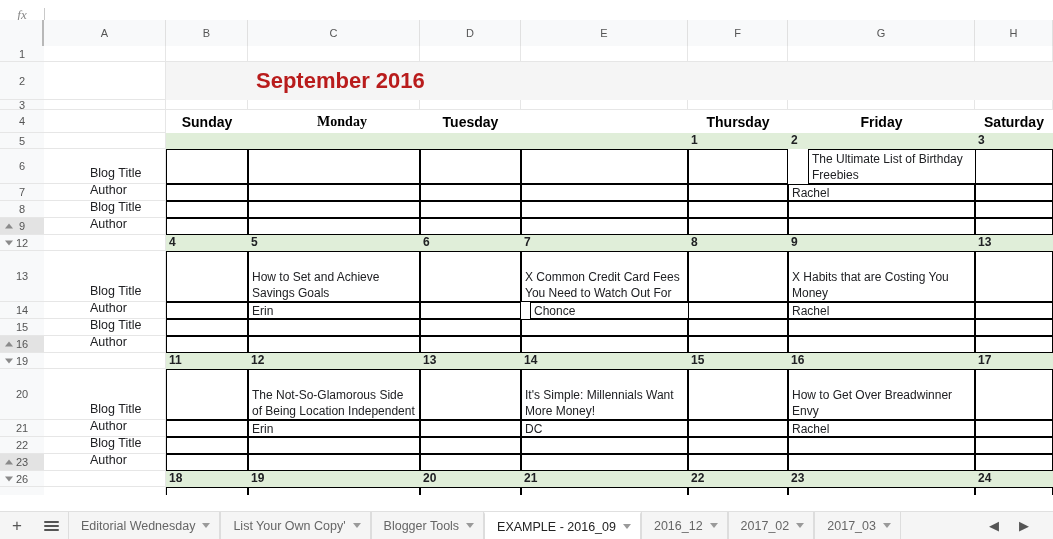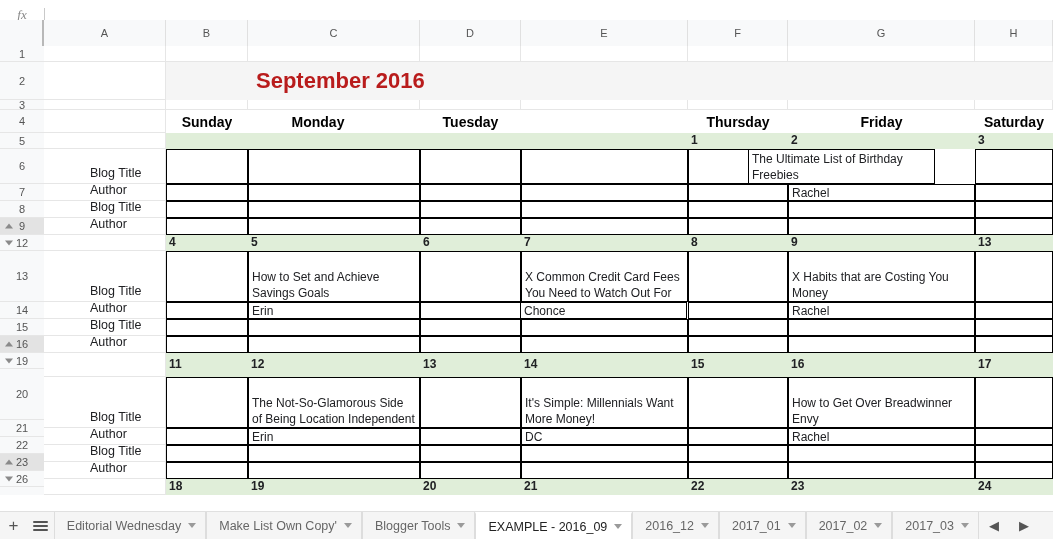--- a/index.html
+++ b/index.html
@@ -325,21 +325,21 @@
         <div class="cell plain nofill" style="left: 204px; width: 172px;"></div>
         <div class="cell plain nofill" style="left: 376px; width: 101px;"></div>
         <div class="cell plain nofill" style="left: 477px; width: 167px;"></div>
         <div class="cell plain nofill" style="left: 644px; width: 100px;"></div>
         <div class="cell plain nofill" style="left: 744px; width: 187px;"></div>
         <div class="cell plain nofill" style="left: 931px; width: 78px;"></div>
       </div>
       <div class="sheet-row" style="height: 23px;">
         <div class="cell plain nofill" style="left: 0px; width: 122px;"></div>
         <div class="cell dayname" style="left: 122px; width: 82px; text-align: center;">Sunday</div>
-        <div class="cell dayname" style="left: 188px; width: 172px;">Monday</div>
+        <div class="cell dayname" style="left: 212px; width: 172px; font-family: Liberation Serif, serif;">Monday</div>
         <div class="cell dayname" style="left: 376px; width: 101px;">Tuesday</div>
         <div class="cell dayname" style="left: 644px; width: 100px;">Thursday</div>
         <div class="cell dayname" style="left: 744px; width: 187px;">Friday</div>
         <div class="cell dayname" style="left: 931px; width: 78px;">Saturday</div>
       </div>
       <div class="sheet-row" style="height: 16px;">
         <div class="cell plain nofill" style="left: 0px; width: 122px;"></div>
         <div class="cell weekhdr" style="left: 122px; width: 82px;"></div>
         <div class="cell weekhdr" style="left: 204px; width: 172px;"></div>
         <div class="cell weekhdr" style="left: 376px; width: 101px;"></div>
@@ -348,21 +348,21 @@
         <div class="cell weekhdr" style="left: 744px; width: 187px;">2</div>
         <div class="cell weekhdr" style="left: 931px; width: 78px;">3</div>
       </div>
       <div class="sheet-row" style="height: 35px;">
         <div class="cell plain nofill label" style="left: 0px; width: 122px; padding-left: 46px;">Blog Title</div>
         <div class="cell boxed article" style="left: 122px; width: 82px; display: flex; align-items: flex-end;"></div>
         <div class="cell boxed article" style="left: 204px; width: 172px; display: flex; align-items: flex-end;"></div>
         <div class="cell boxed article" style="left: 376px; width: 101px; display: flex; align-items: flex-end;"></div>
         <div class="cell boxed article" style="left: 477px; width: 167px; display: flex; align-items: flex-end;"></div>
         <div class="cell boxed article" style="left: 644px; width: 100px; display: flex; align-items: flex-end;"></div>
-        <div class="cell boxed article" style="left: 704px; width: 187px; display: flex; align-items: flex-end;">The Ultimate List of Birthday Freebies</div>
+        <div class="cell boxed article" style="left: 764px; width: 187px; display: flex; align-items: flex-end;">The Ultimate List of Birthday Freebies</div>
         <div class="cell boxed article" style="left: 931px; width: 78px; display: flex; align-items: flex-end;"></div>
       </div>
       <div class="sheet-row" style="height: 17px;">
         <div class="cell plain nofill label" style="left: 0px; width: 122px; padding-left: 46px;">Author</div>
         <div class="cell boxed article" style="left: 122px; width: 82px;"></div>
         <div class="cell boxed article" style="left: 204px; width: 172px;"></div>
         <div class="cell boxed article" style="left: 376px; width: 101px;"></div>
         <div class="cell boxed article" style="left: 477px; width: 167px;"></div>
         <div class="cell boxed article" style="left: 644px; width: 100px;"></div>
         <div class="cell boxed article" style="left: 744px; width: 187px;">Rachel</div>
@@ -406,21 +406,21 @@
         <div class="cell boxed article" style="left: 477px; width: 167px; display: flex; align-items: flex-end;">X Common Credit Card Fees You Need to Watch Out For</div>
         <div class="cell boxed article" style="left: 644px; width: 100px; display: flex; align-items: flex-end;"></div>
         <div class="cell boxed article" style="left: 744px; width: 187px; display: flex; align-items: flex-end;">X Habits that are Costing You Money</div>
         <div class="cell boxed article" style="left: 931px; width: 78px; display: flex; align-items: flex-end;"></div>
       </div>
       <div class="sheet-row" style="height: 17px;">
         <div class="cell plain nofill label" style="left: 0px; width: 122px; padding-left: 46px;">Author</div>
         <div class="cell boxed article" style="left: 122px; width: 82px;"></div>
         <div class="cell boxed article" style="left: 204px; width: 172px;">Erin</div>
         <div class="cell boxed article" style="left: 376px; width: 101px;"></div>
-        <div class="cell boxed article" style="left: 476px; width: 167px;">Chonce</div>
+        <div class="cell boxed article" style="left: 486px; width: 167px;">Chonce</div>
         <div class="cell boxed article" style="left: 644px; width: 100px;"></div>
         <div class="cell boxed article" style="left: 744px; width: 187px;">Rachel</div>
         <div class="cell boxed article" style="left: 931px; width: 78px;"></div>
       </div>
       <div class="sheet-row" style="height: 17px;">
         <div class="cell plain nofill label" style="left: 0px; width: 122px; padding-left: 46px;">Blog Title</div>
         <div class="cell boxed article" style="left: 122px; width: 82px;"></div>
         <div class="cell boxed article" style="left: 204px; width: 172px;"></div>
         <div class="cell boxed article" style="left: 376px; width: 101px;"></div>
         <div class="cell boxed article" style="left: 477px; width: 167px;"></div>
@@ -431,21 +431,21 @@
       <div class="sheet-row" style="height: 17px;">
         <div class="cell plain nofill label" style="left: 0px; width: 122px; padding-left: 46px;">Author</div>
         <div class="cell boxed article" style="left: 122px; width: 82px;"></div>
         <div class="cell boxed article" style="left: 204px; width: 172px;"></div>
         <div class="cell boxed article" style="left: 376px; width: 101px;"></div>
         <div class="cell boxed article" style="left: 477px; width: 167px;"></div>
         <div class="cell boxed article" style="left: 644px; width: 100px;"></div>
         <div class="cell boxed article" style="left: 744px; width: 187px;"></div>
         <div class="cell boxed article" style="left: 931px; width: 78px;"></div>
       </div>
-      <div class="sheet-row" style="height: 24px;">
+      <div class="sheet-row" style="height: 16px;">
         <div class="cell plain nofill" style="left: 0px; width: 122px;"></div>
         <div class="cell weekhdr" style="left: 122px; width: 82px;">11</div>
         <div class="cell weekhdr" style="left: 204px; width: 172px;">12</div>
         <div class="cell weekhdr" style="left: 376px; width: 101px;">13</div>
         <div class="cell weekhdr" style="left: 477px; width: 167px;">14</div>
         <div class="cell weekhdr" style="left: 644px; width: 100px;">15</div>
         <div class="cell weekhdr" style="left: 744px; width: 187px;">16</div>
         <div class="cell weekhdr" style="left: 931px; width: 78px;">17</div>
       </div>
       <div class="sheet-row" style="height: 51px;">
@@ -520,37 +520,33 @@
         <i></i>
         <i></i>
       </span>
   </div>
   <div id="tabs-host" style="display:flex; align-items:stretch;">
       <div class="sheet-tab">
         <span>Editorial Wednesday</span>
         <span class="tab-caret"></span>
       </div>
       <div class="sheet-tab">
-        <span>Make List Own Copy'</span>
+        <span>List Your Own Copy'</span>
         <span class="tab-caret"></span>
       </div>
       <div class="sheet-tab">
         <span>Blogger Tools</span>
         <span class="tab-caret"></span>
       </div>
       <div class="sheet-tab active">
         <span>EXAMPLE - 2016_09</span>
         <span class="tab-caret"></span>
       </div>
       <div class="sheet-tab">
         <span>2016_12</span>
-        <span class="tab-caret"></span>
-      </div>
-      <div class="sheet-tab">
-        <span>2017_01</span>
         <span class="tab-caret"></span>
       </div>
       <div class="sheet-tab">
         <span>2017_02</span>
         <span class="tab-caret"></span>
       </div>
       <div class="sheet-tab">
         <span>2017_03</span>
         <span class="tab-caret"></span>
       </div>

